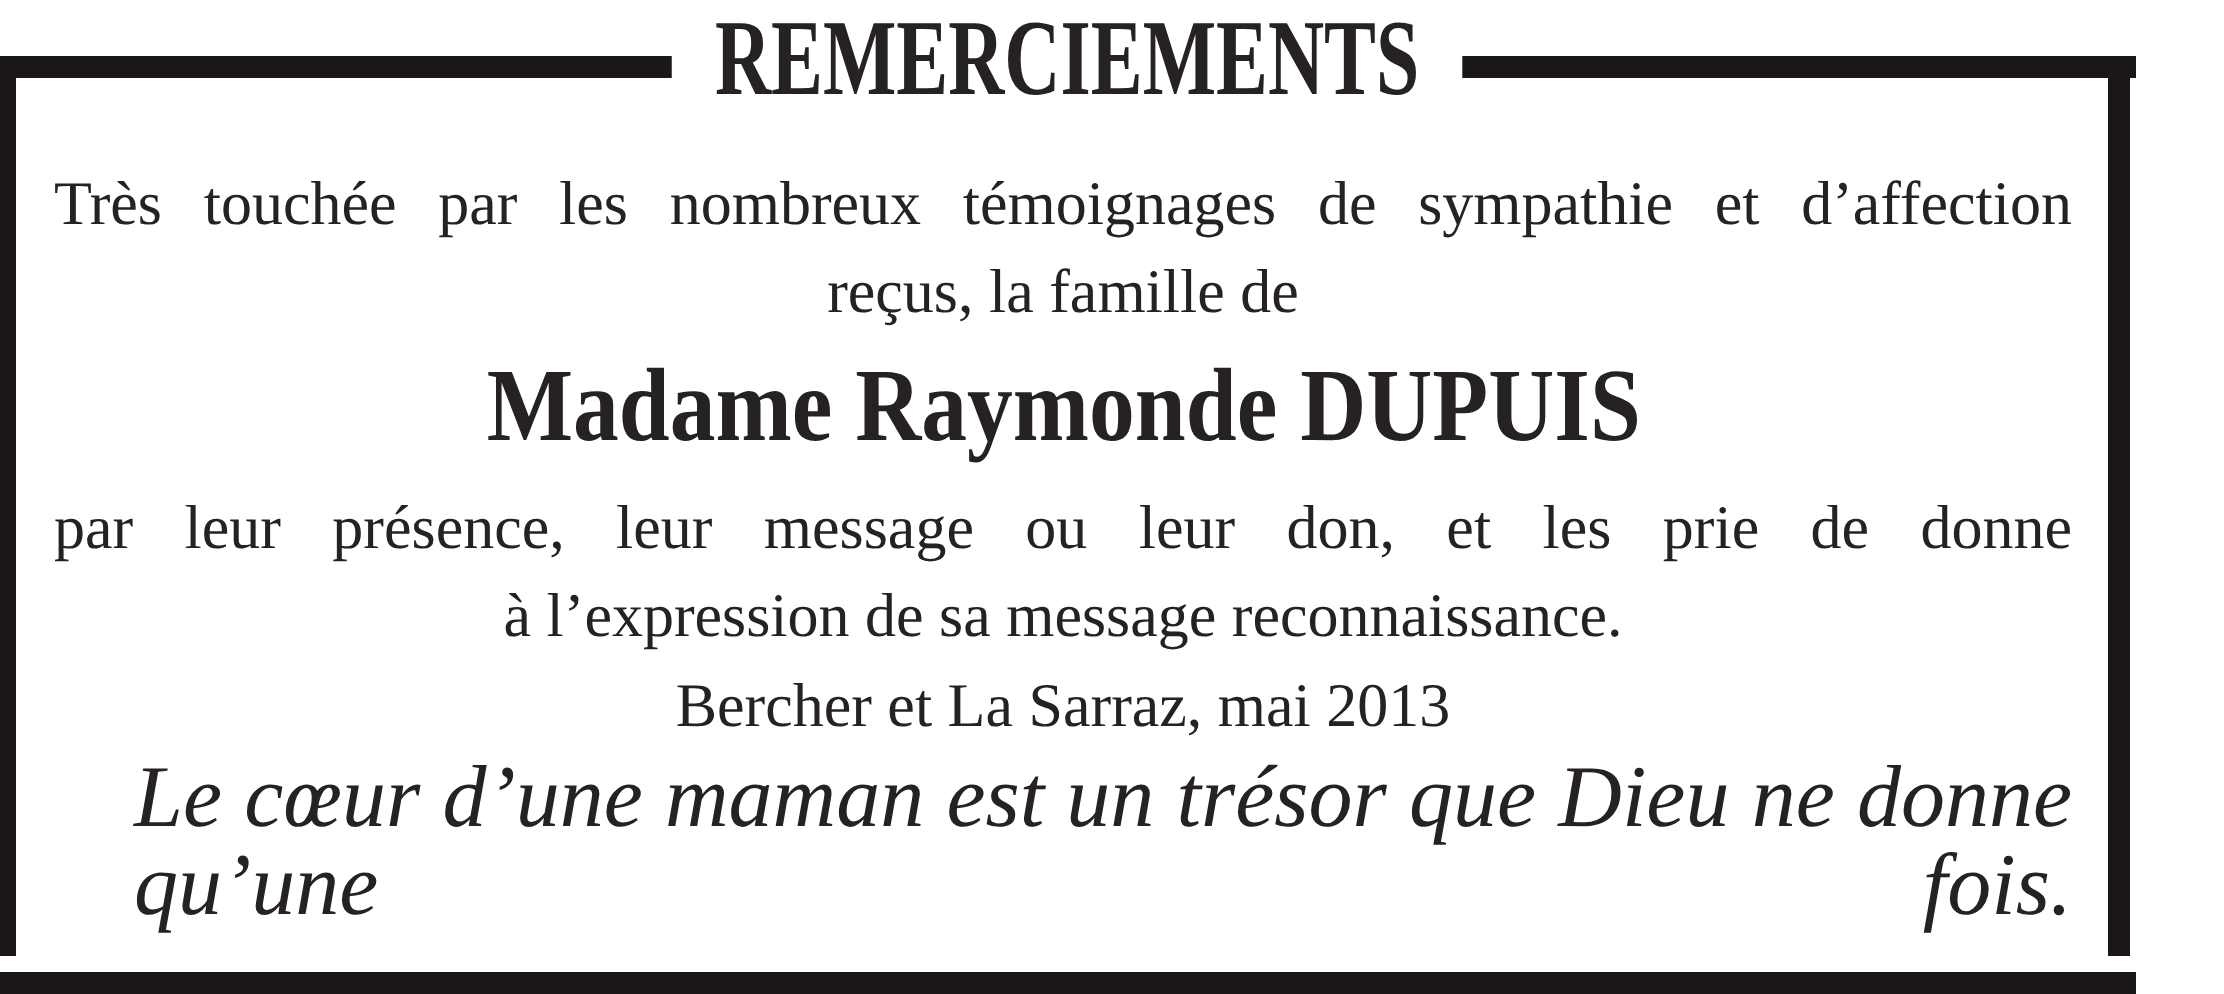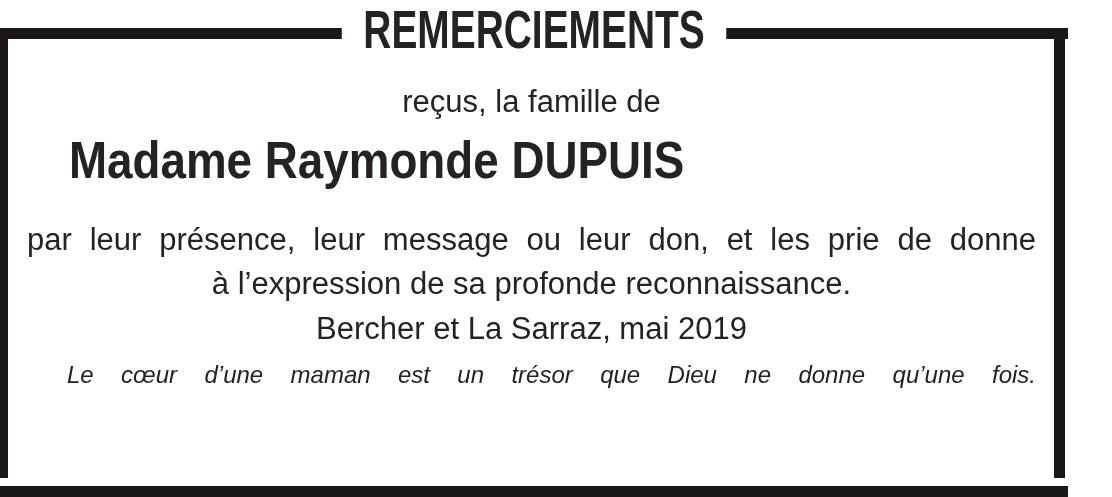--- a/index.html
+++ b/index.html
@@ -6,21 +6,21 @@
     --ink:#262122;
     --border:#1b1718;
     --bg:#ffffff;
   }
   html,body{margin:0;padding:0;background:#ffffff;}
   .notice{
     position:relative;
     width:1068px;
     height:497px;
     background:var(--bg);
-    font-family:Liberation Sans, sans-serif;
+    font-family:Liberation Serif, serif;
     color:var(--ink);
     overflow:hidden;
   }
   
   .border-top{position:absolute;top:28px;left:0;width:1112px;height:11px;background:var(--border);}
   .border-left{position:absolute;top:28px;left:0;width:8px;height:450px;background:var(--border);}
   .border-right{position:absolute;top:28px;right:3px;width:11px;height:450px;background:var(--border);}
   .bottom-rule{position:absolute;bottom:0;left:0;width:1112px;height:11px;background:var(--border);}
   
   .title-wrap{
@@ -48,37 +48,38 @@
     line-height:44px;
   }
   .jline{
     text-align:justify;
     text-align-last:justify;
     -moz-text-align-last:justify;
     white-space:normal;
   }
   .plainline{text-align:center;}
   .name-line{
+    text-align:center;
     margin-top:8px;
-    margin-bottom:28px;
+    margin-bottom:10px;
   }
   .name-text{
     display:inline-block;
     font-size:52px;
     line-height:56px;
     font-weight:700;
     transform:scaleX(0.88);
     transform-origin:center;
     white-space:nowrap;
   }
   .para2{margin-top:4px;}
   .place-date{margin-top:1px;}
   .epitaph{
     font-style:italic;
-    font-size:24px;
+    font-size:44px;
     padding-left:40px;
     margin-top:2px;
     text-align:justify;
     text-align-last:justify;
     -moz-text-align-last:justify;
   }
 </style>
 </head>
 <body>
 
@@ -89,30 +90,31 @@
   <div class="border-right"></div>
   <div class="bottom-rule"></div>
 
   <div class="title-wrap">
     <span class="title-text">REMERCIEMENTS</span>
   </div>
 
   <div class="content">
 
     <div>
+      <div class="jline">Très touchée par les nombreux témoignages de sympathie et d’affection</div>
       <div class="plainline">reçus, la famille de</div>
     </div>
 
     <div class="name-line">
       <span class="name-text">Madame Raymonde DUPUIS</span>
     </div>
 
     <div class="para2">
       <div class="jline">par leur présence, leur message ou leur don, et les prie de donne</div>
-      <div class="plainline">à l’expression de sa profonde reconnaissance.</div>
+      <div class="plainline">à l’expression de sa message reconnaissance.</div>
     </div>
 
-    <div class="plainline place-date">Bercher et La Sarraz, mai 2019</div>
+    <div class="plainline place-date">Bercher et La Sarraz, mai 2013</div>
 
     <div class="epitaph">Le cœur d’une maman est un trésor que Dieu ne donne qu’une fois.</div>
 
   </div>
 </div>
 
 </body></html>

